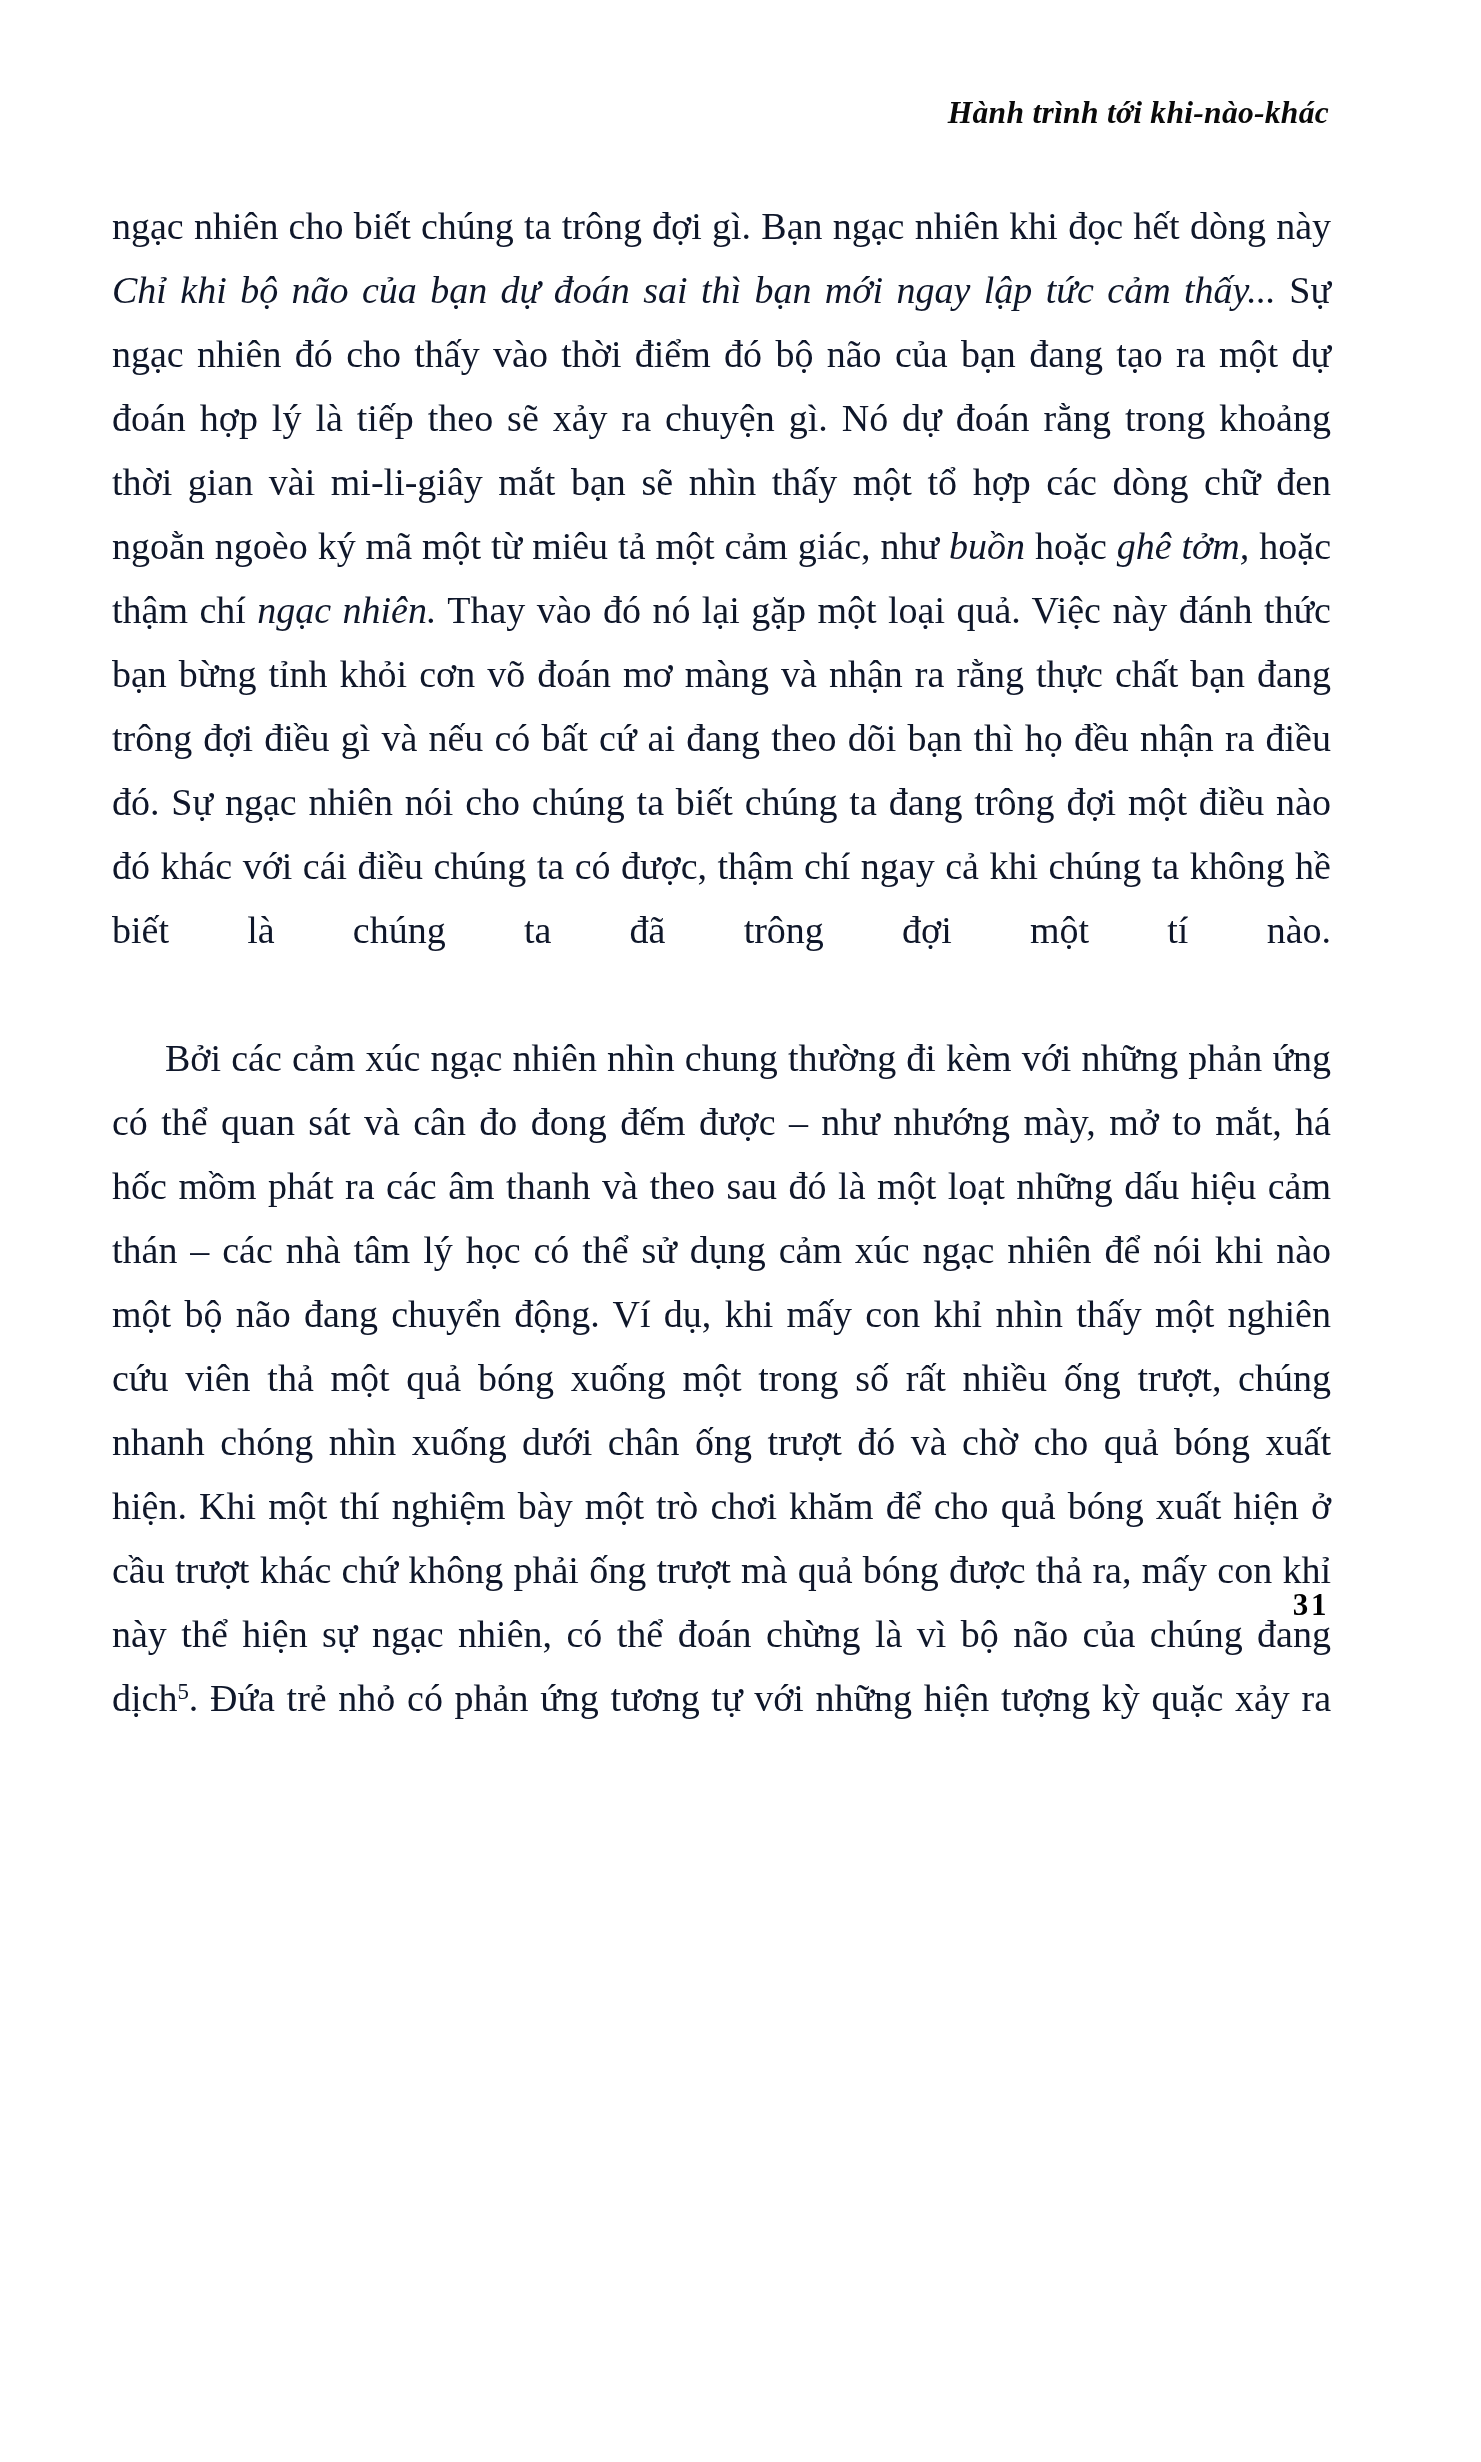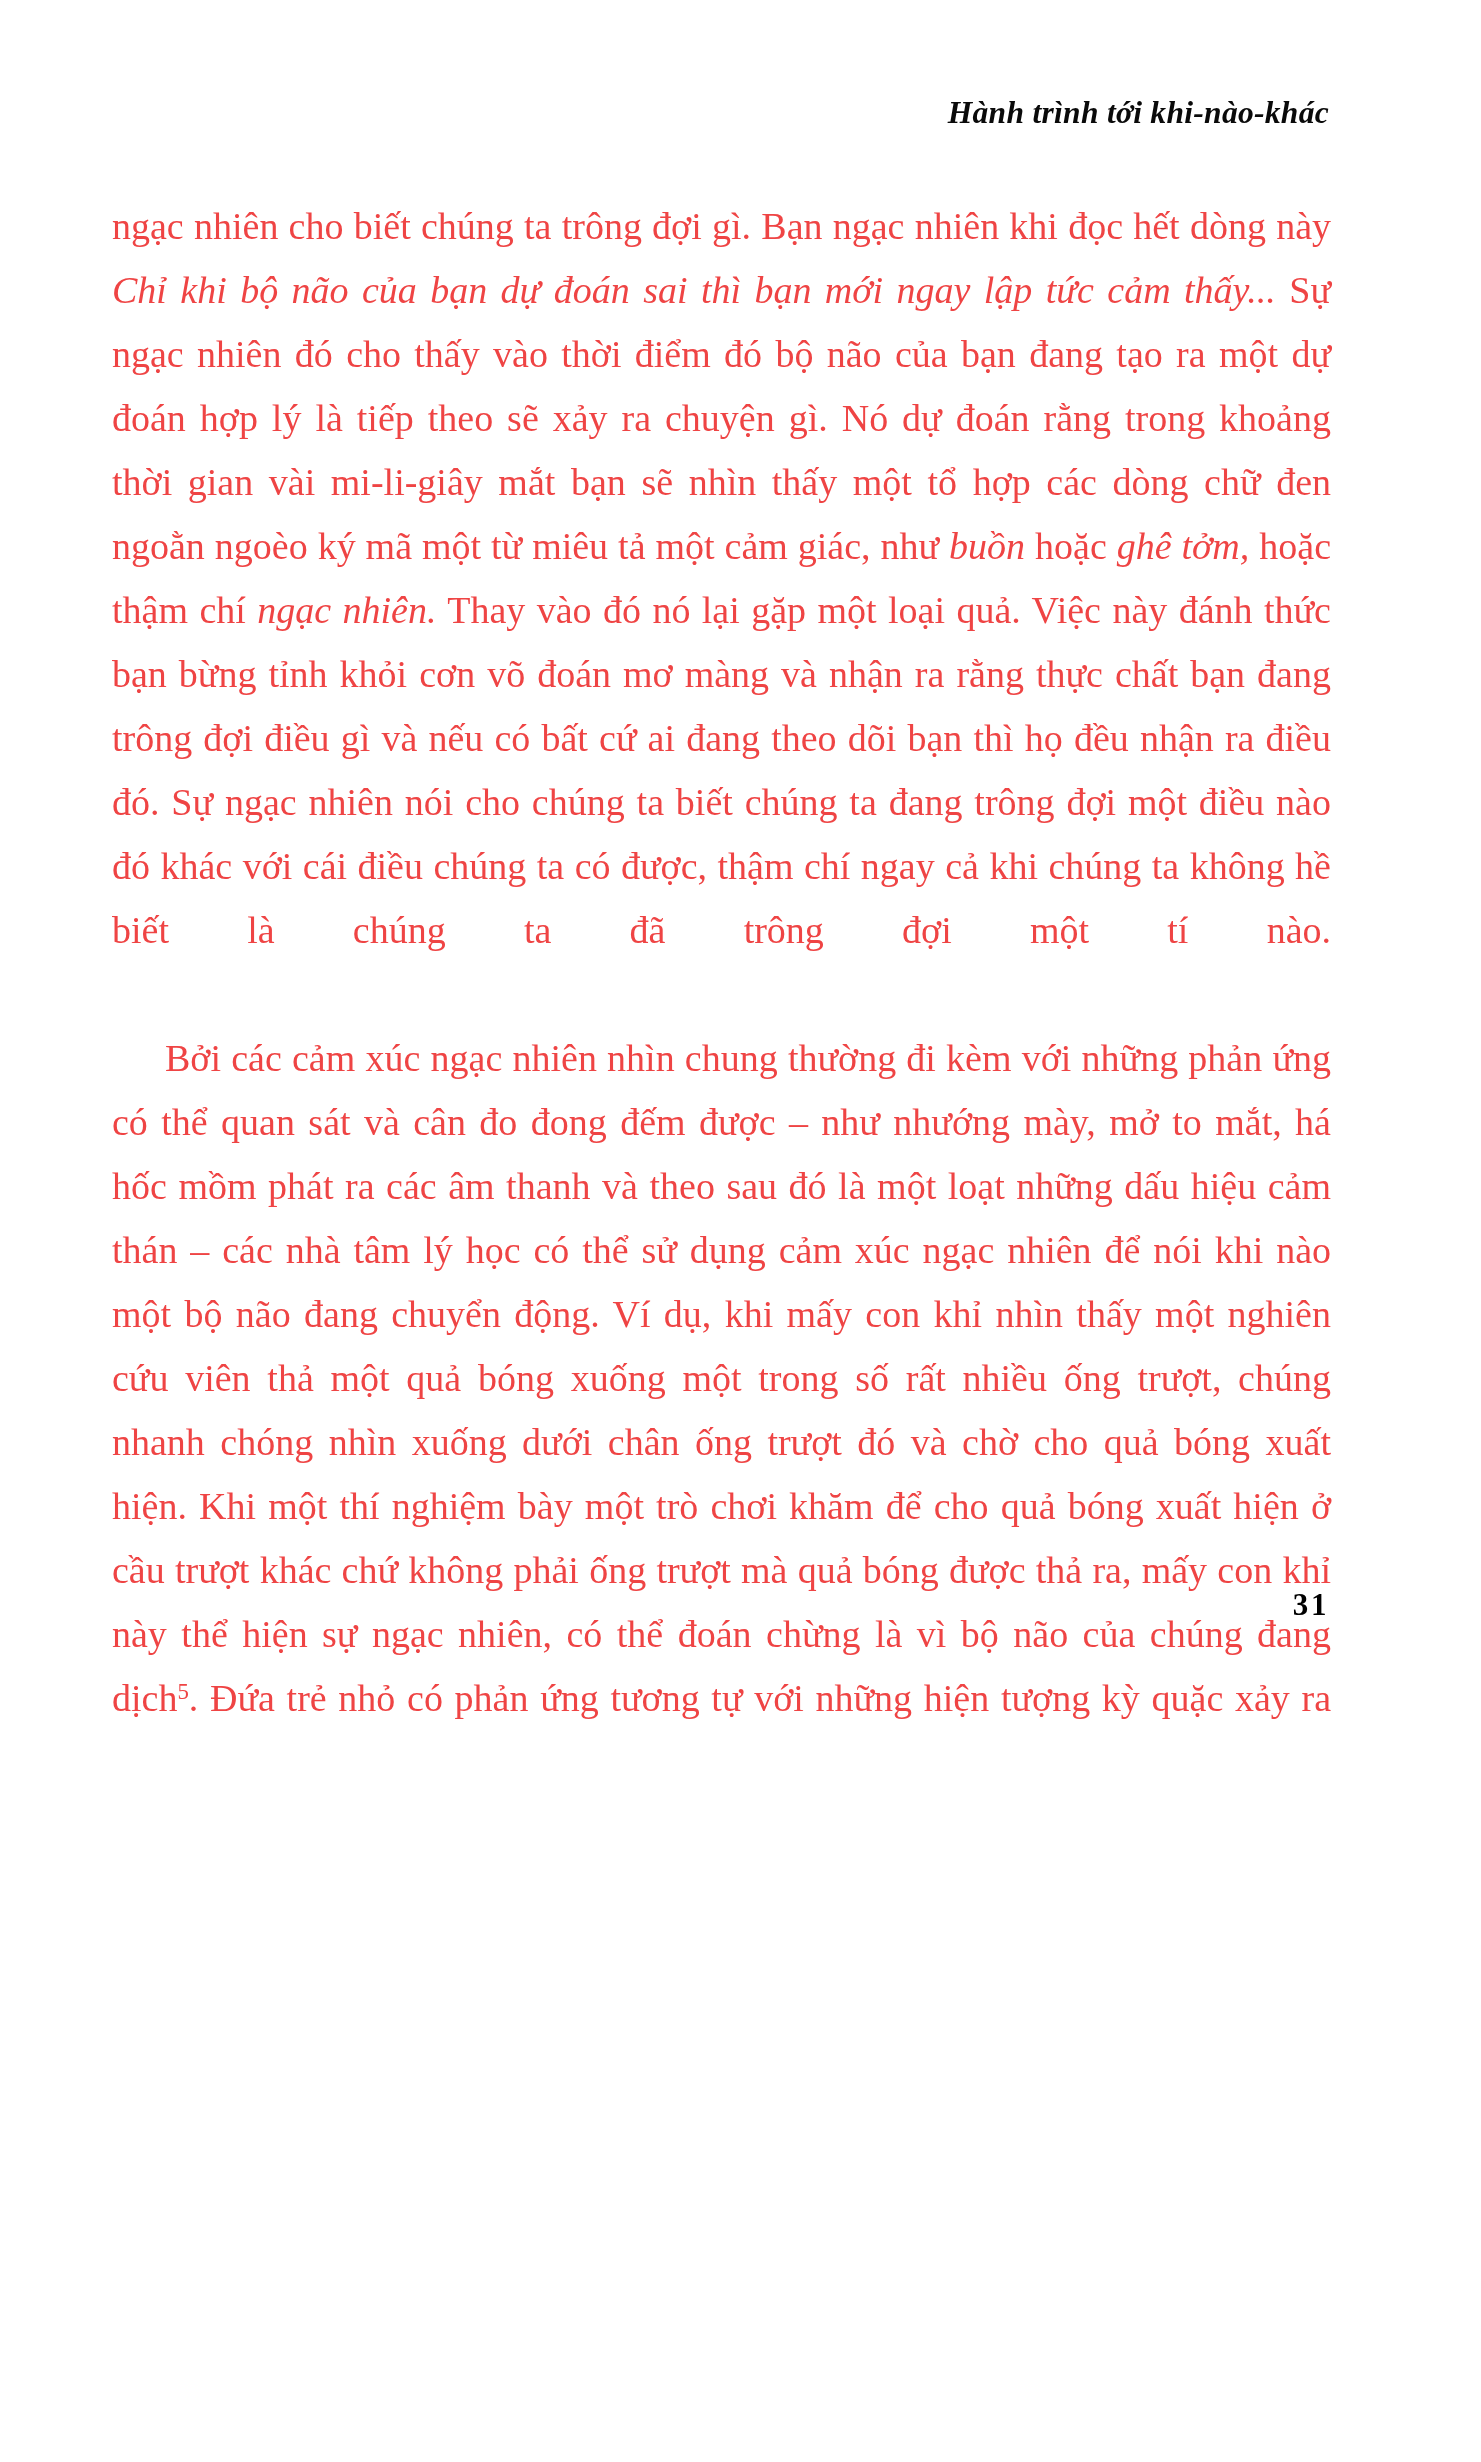--- a/index.html
+++ b/index.html
@@ -42,21 +42,21 @@
     top: 194px;
     left: 112px;
     width: 1219px;
   }
 
   p.body-par {
     margin: 0;
     font-family: "Liberation Serif", "DejaVu Serif", serif;
     font-size: 38px;
     line-height: 64px;
-    color: #ef4444;
+    color: #0f172a;
     text-align: justify;
     text-justify: inter-word;
     -webkit-hyphens: none;
     hyphens: none;
     word-spacing: 0.4px;
   }
 
   p.body-par.indent {
     text-indent: 53px;
   }

